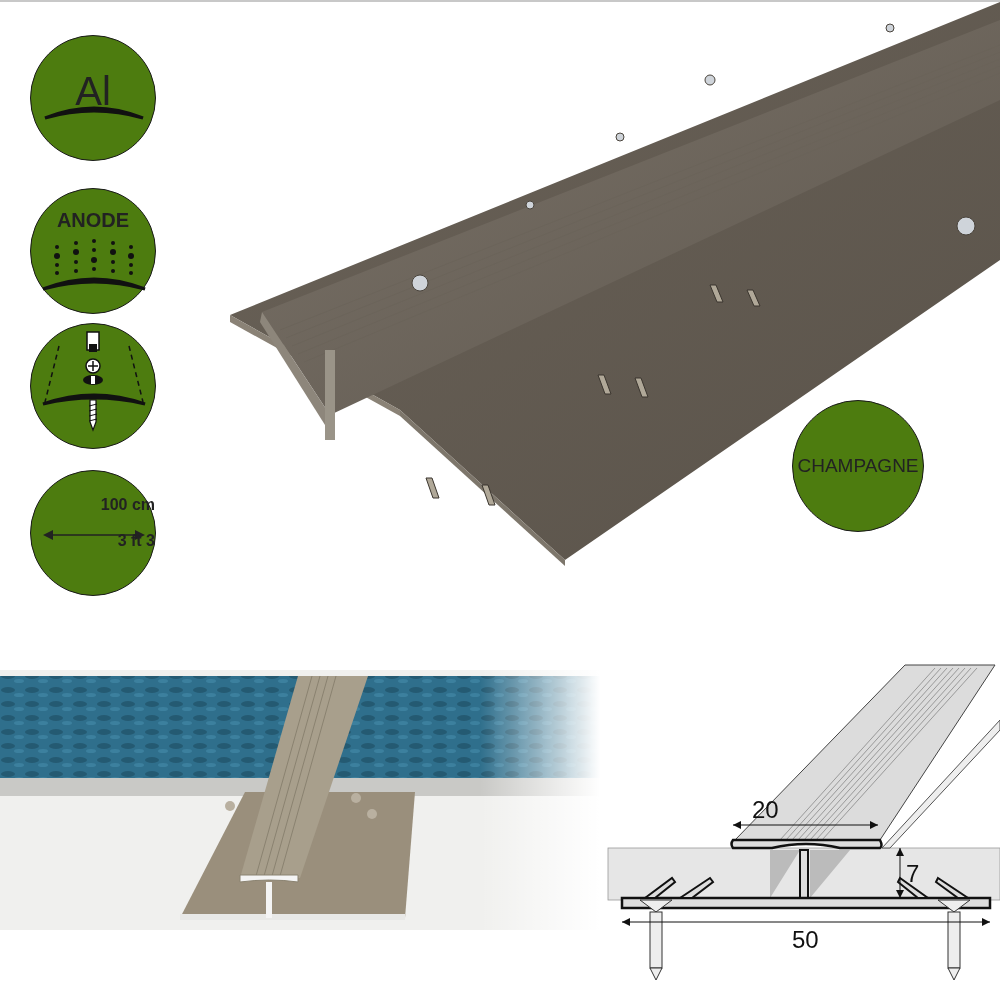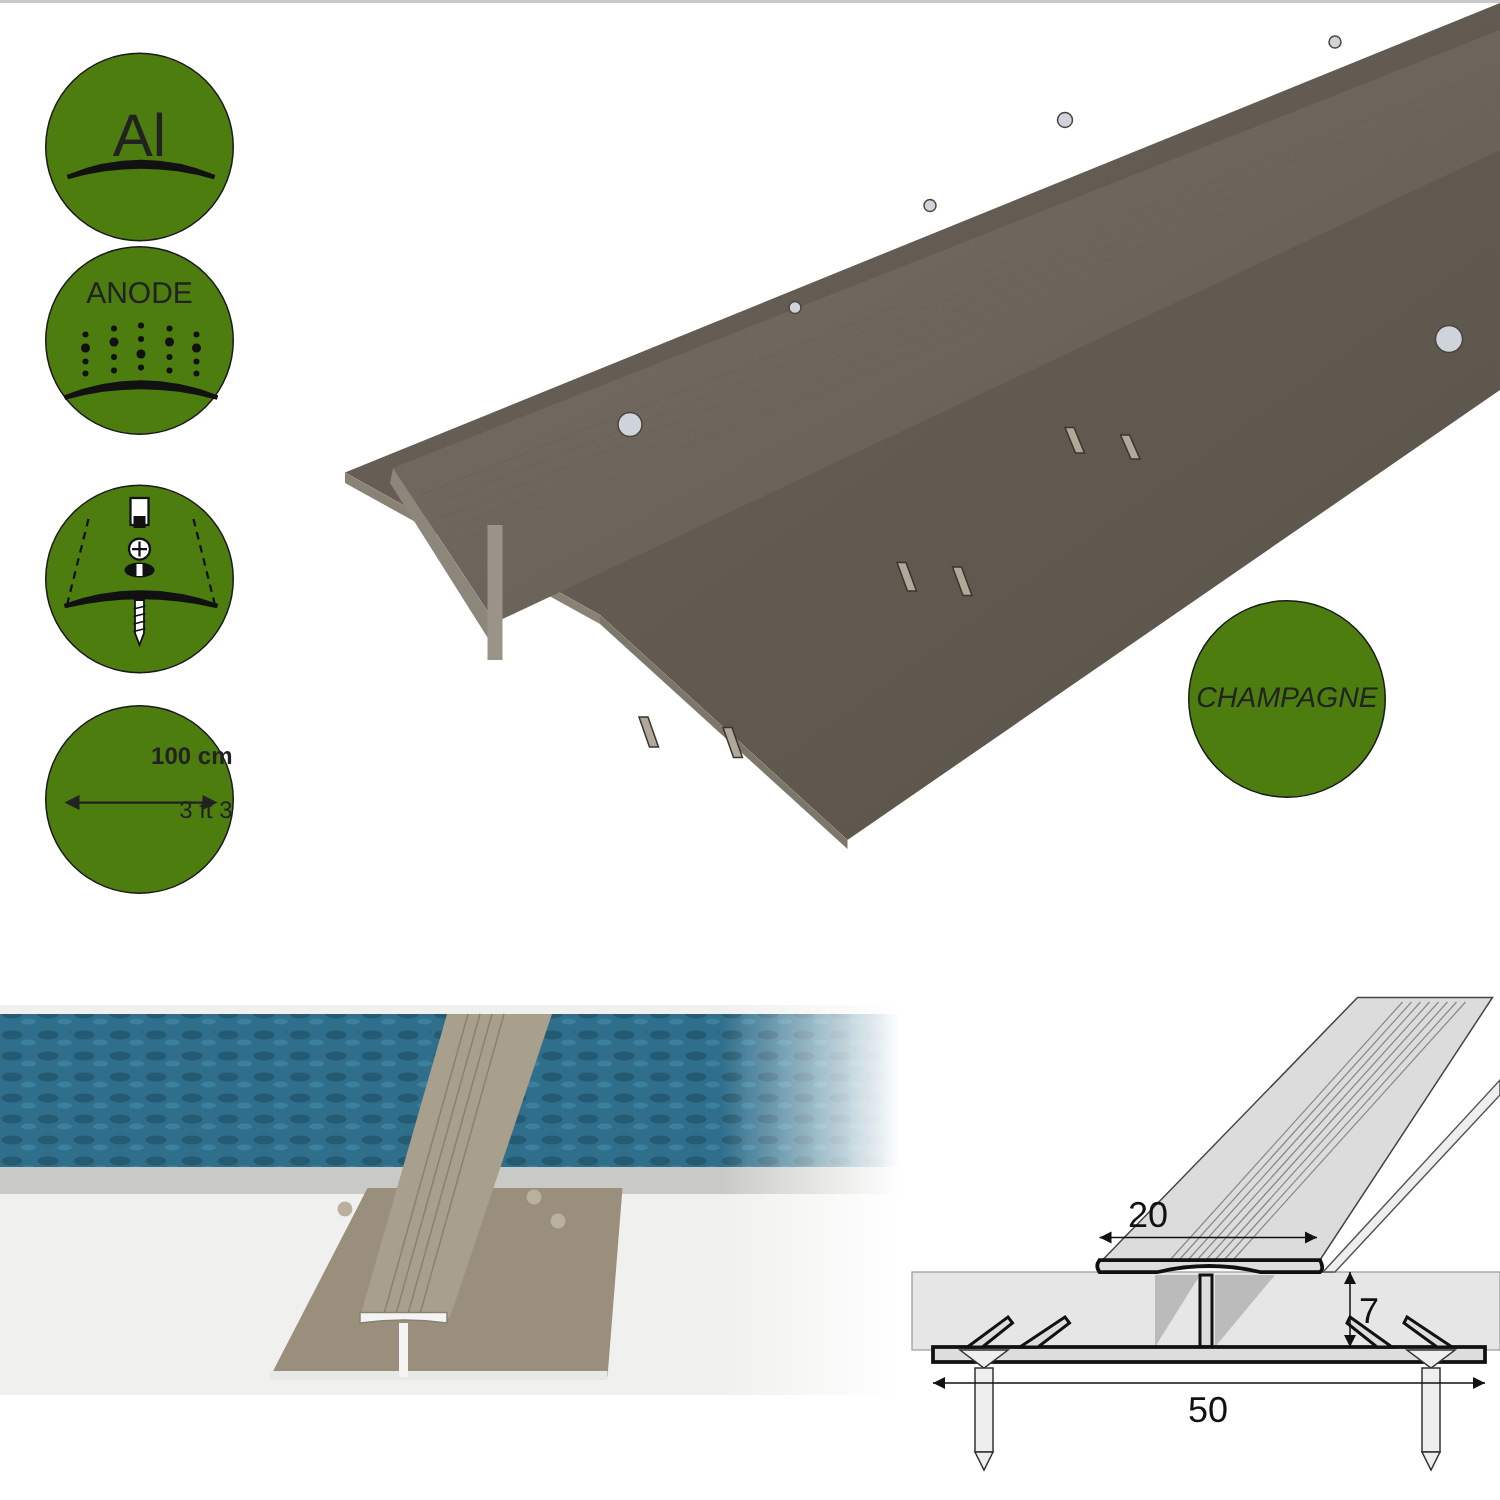--- a/index.html
+++ b/index.html
@@ -5,28 +5,28 @@
   html, body { margin:0; padding:0; }
   body { width:1000px; height:1000px; background:#ffffff; position:relative; overflow:hidden;
          font-family:"Liberation Sans", sans-serif; }
   .topline { position:absolute; left:0; top:0; width:1000px; height:2px; background:#c8c8c8; }
   .badge { position:absolute; border:1.5px solid #1a1a1a; border-radius:50%; background:#4d7c0f;
            display:flex; align-items:center; justify-content:center; flex-direction:column; box-sizing:border-box; }
   .badge svg { position:absolute; left:0; top:0; }
   .badge-text { position:relative; color:#222; }
   #b-al { left:30px; top:35px; width:126px; height:126px; }
   #b-al .badge-text { font-size:40px; margin-top:-14px; }
-  #b-an { left:30px; top:164px; width:126px; height:126px; }
+  #b-an { left:30px; top:188px; width:126px; height:126px;font-weight:bold; }
   #b-an .badge-text { font-size:20px; margin-top:-62px; }
   #b-sc { left:30px; top:323px; width:126px; height:126px; }
   #b-len { left:30px; top:470px; width:126px; height:126px;align-items:flex-end; }
   .len1 { font-size:16px; font-weight:bold; margin-top:-20px; }
-  .len2 { font-size:16px; font-weight:normal; margin-top:18px; }
+  .len2 { font-size:16px; font-weight:bold; margin-top:18px; }
   #b-color { left:792px; top:400px; width:132px; height:132px; }
-  #b-color .badge-text { font-size:19px;font-style:italic; }
+  #b-color .badge-text { font-size:19px; }
   .scene { position:absolute; }
   #product { left:220px; top:0; width:780px; height:600px; }
   #install { left:0; top:670px; width:600px; height:260px; }
   #diagram { left:600px; top:660px; width:400px; height:330px; }
   .dimtext { font-family:"Liberation Sans", sans-serif; fill:#111; }
 </style>
 </head>
 <body>
 
 <div class="topline"></div>

